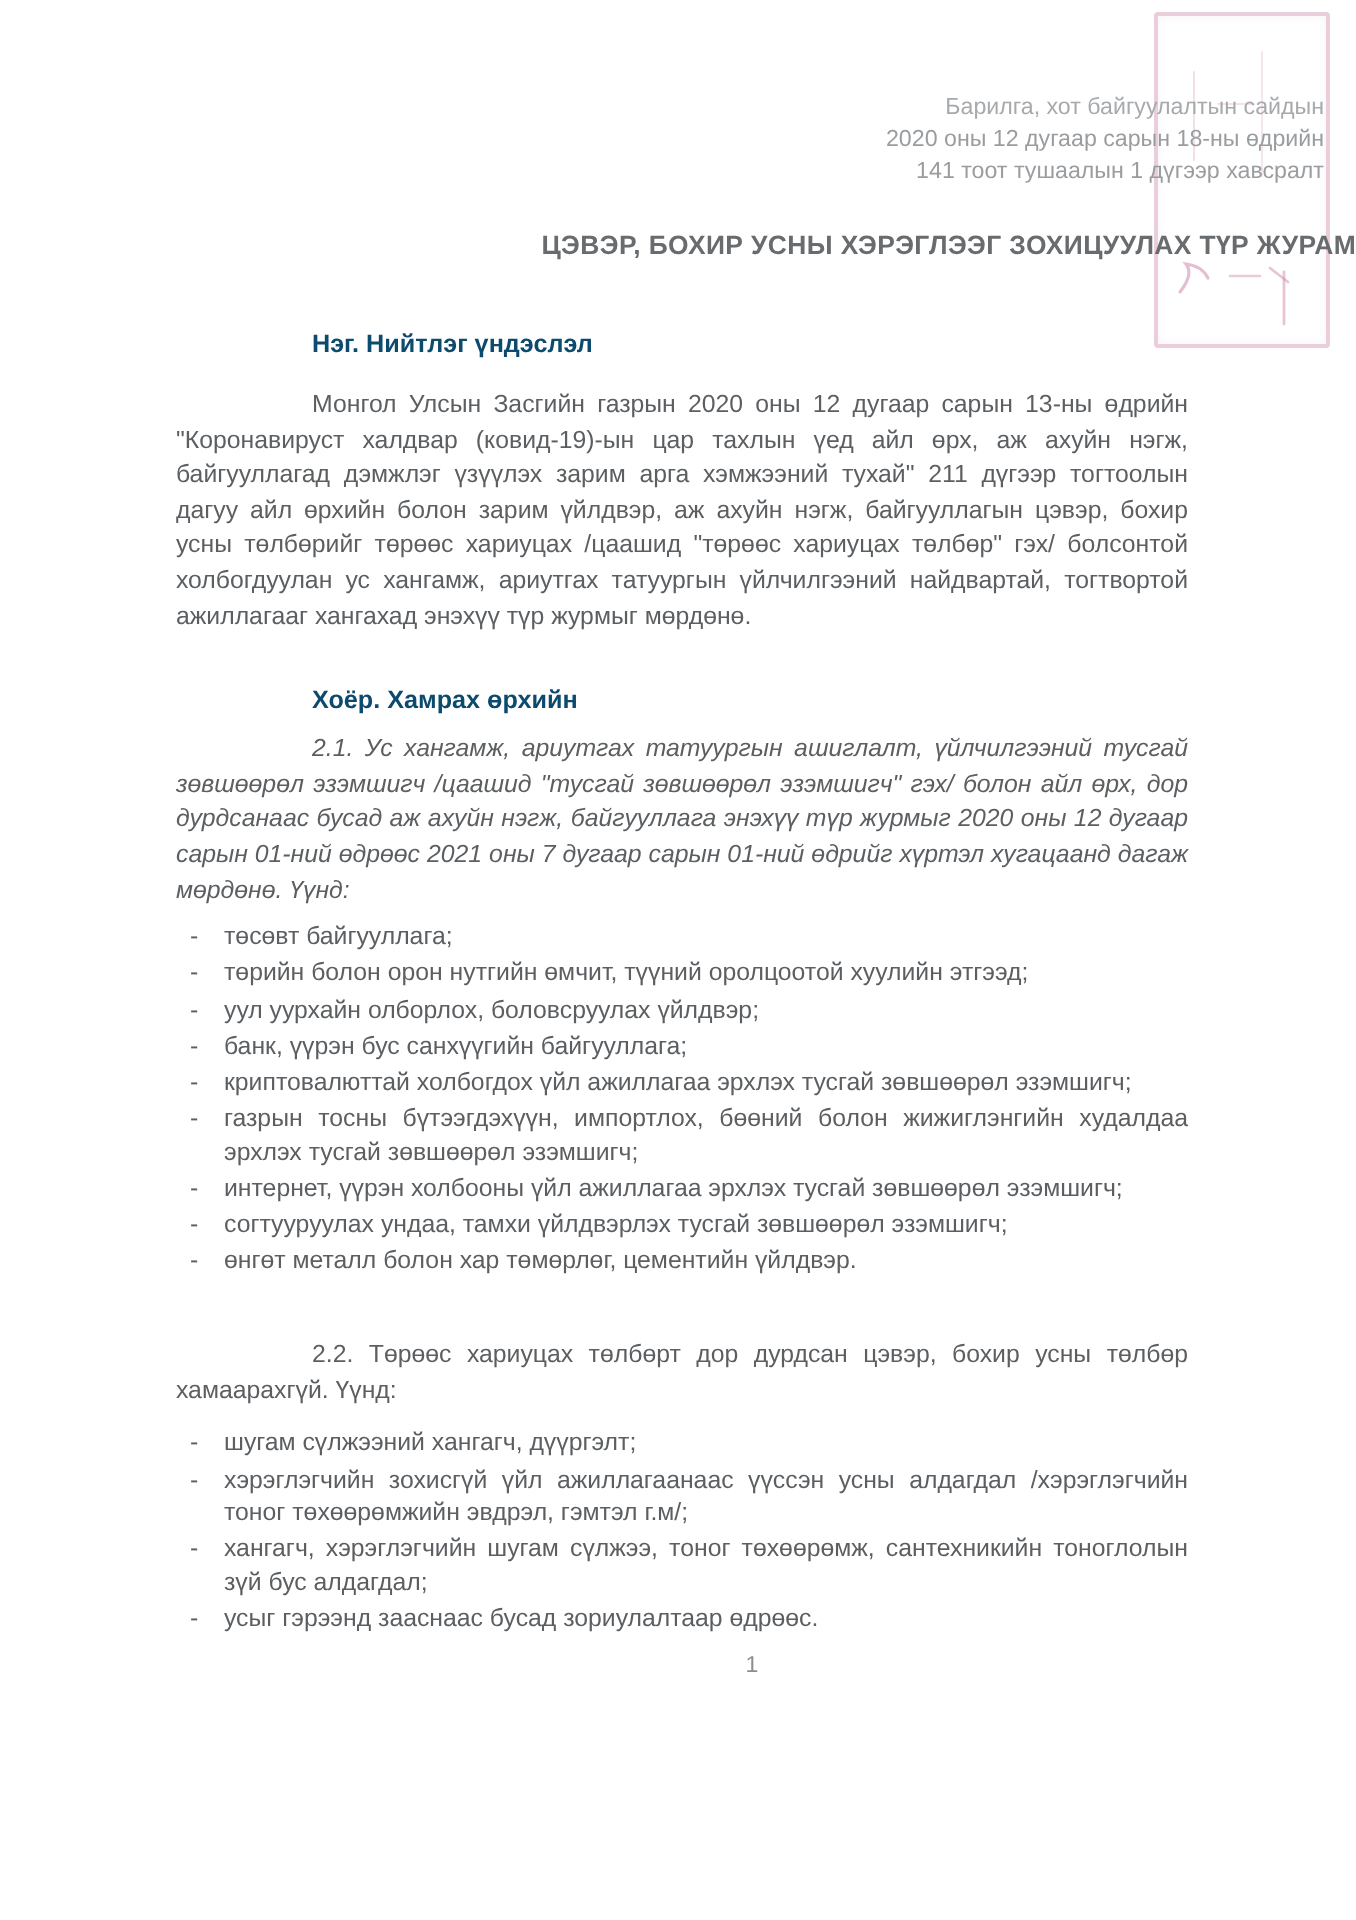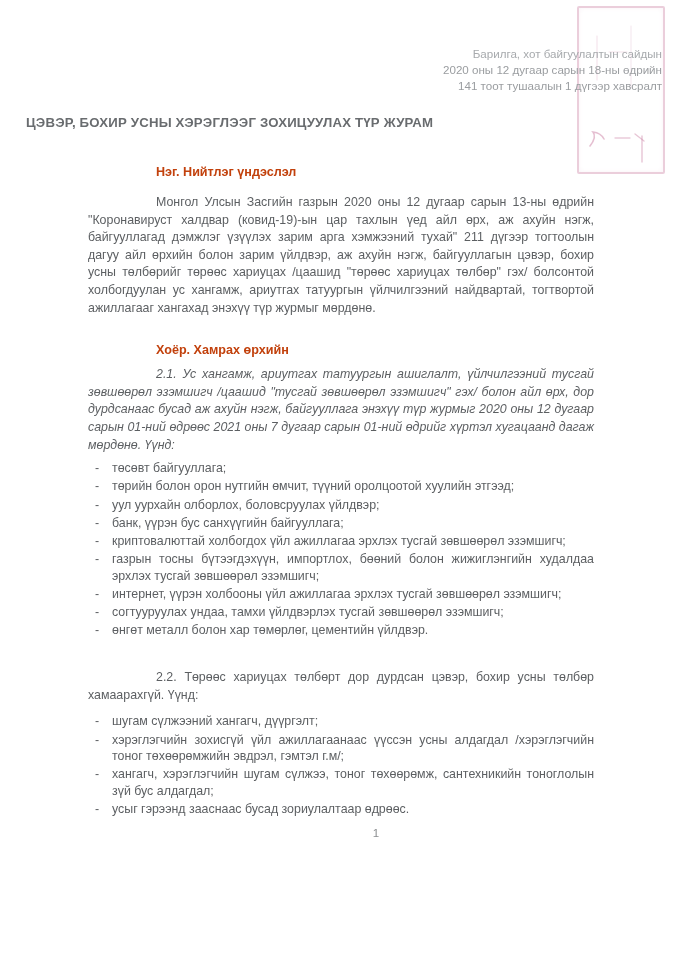--- a/index.html
+++ b/index.html
@@ -18,26 +18,26 @@
   .stamp svg { position:absolute; top:0; left:0; }
 
   .header-note {
     position:absolute; top:46px; right:16px; text-align:right;
     font-size:11.6px; line-height:16.2px; color:#9a9da0;
   }
   .header-note .line1 { color:#a7aaad; }
 
   .doc-title {
     position:absolute; top:115px; left:0; width:100%; box-sizing:border-box; padding-left:26px;
-    text-align:left; font-size:13.2px; font-weight:700; letter-spacing:0.2px; color:#696c6f;
+    text-align:right; font-size:13.2px; font-weight:700; letter-spacing:0.2px; color:#696c6f;
   }
 
   .content { position:absolute; left:88px; right:84px; top:163px; font-size:12.4px; }
 
-  .heading { font-weight:700; font-size:12.6px; color:#c2410c; margin-left:68px; line-height:18px; }
+  .heading { font-weight:700; font-size:12.6px; color:#0c4a6e; margin-left:68px; line-height:18px; }
 
   .para { margin:0; text-align:justify; line-height:17.6px; text-indent:68px; hyphens:none; }
 
   .dlist { margin-top:6px; }
   .li { display:flex; line-height:16.7px; margin-bottom:1.5px; }
   .dash { flex:0 0 17px; margin-left:7px; color:#5c5f62; }
   .li-text { flex:1; text-align:justify; }
 
   .mt-p1 { margin-top:13px; }
   .mt-h2 { margin-top:24px; }

